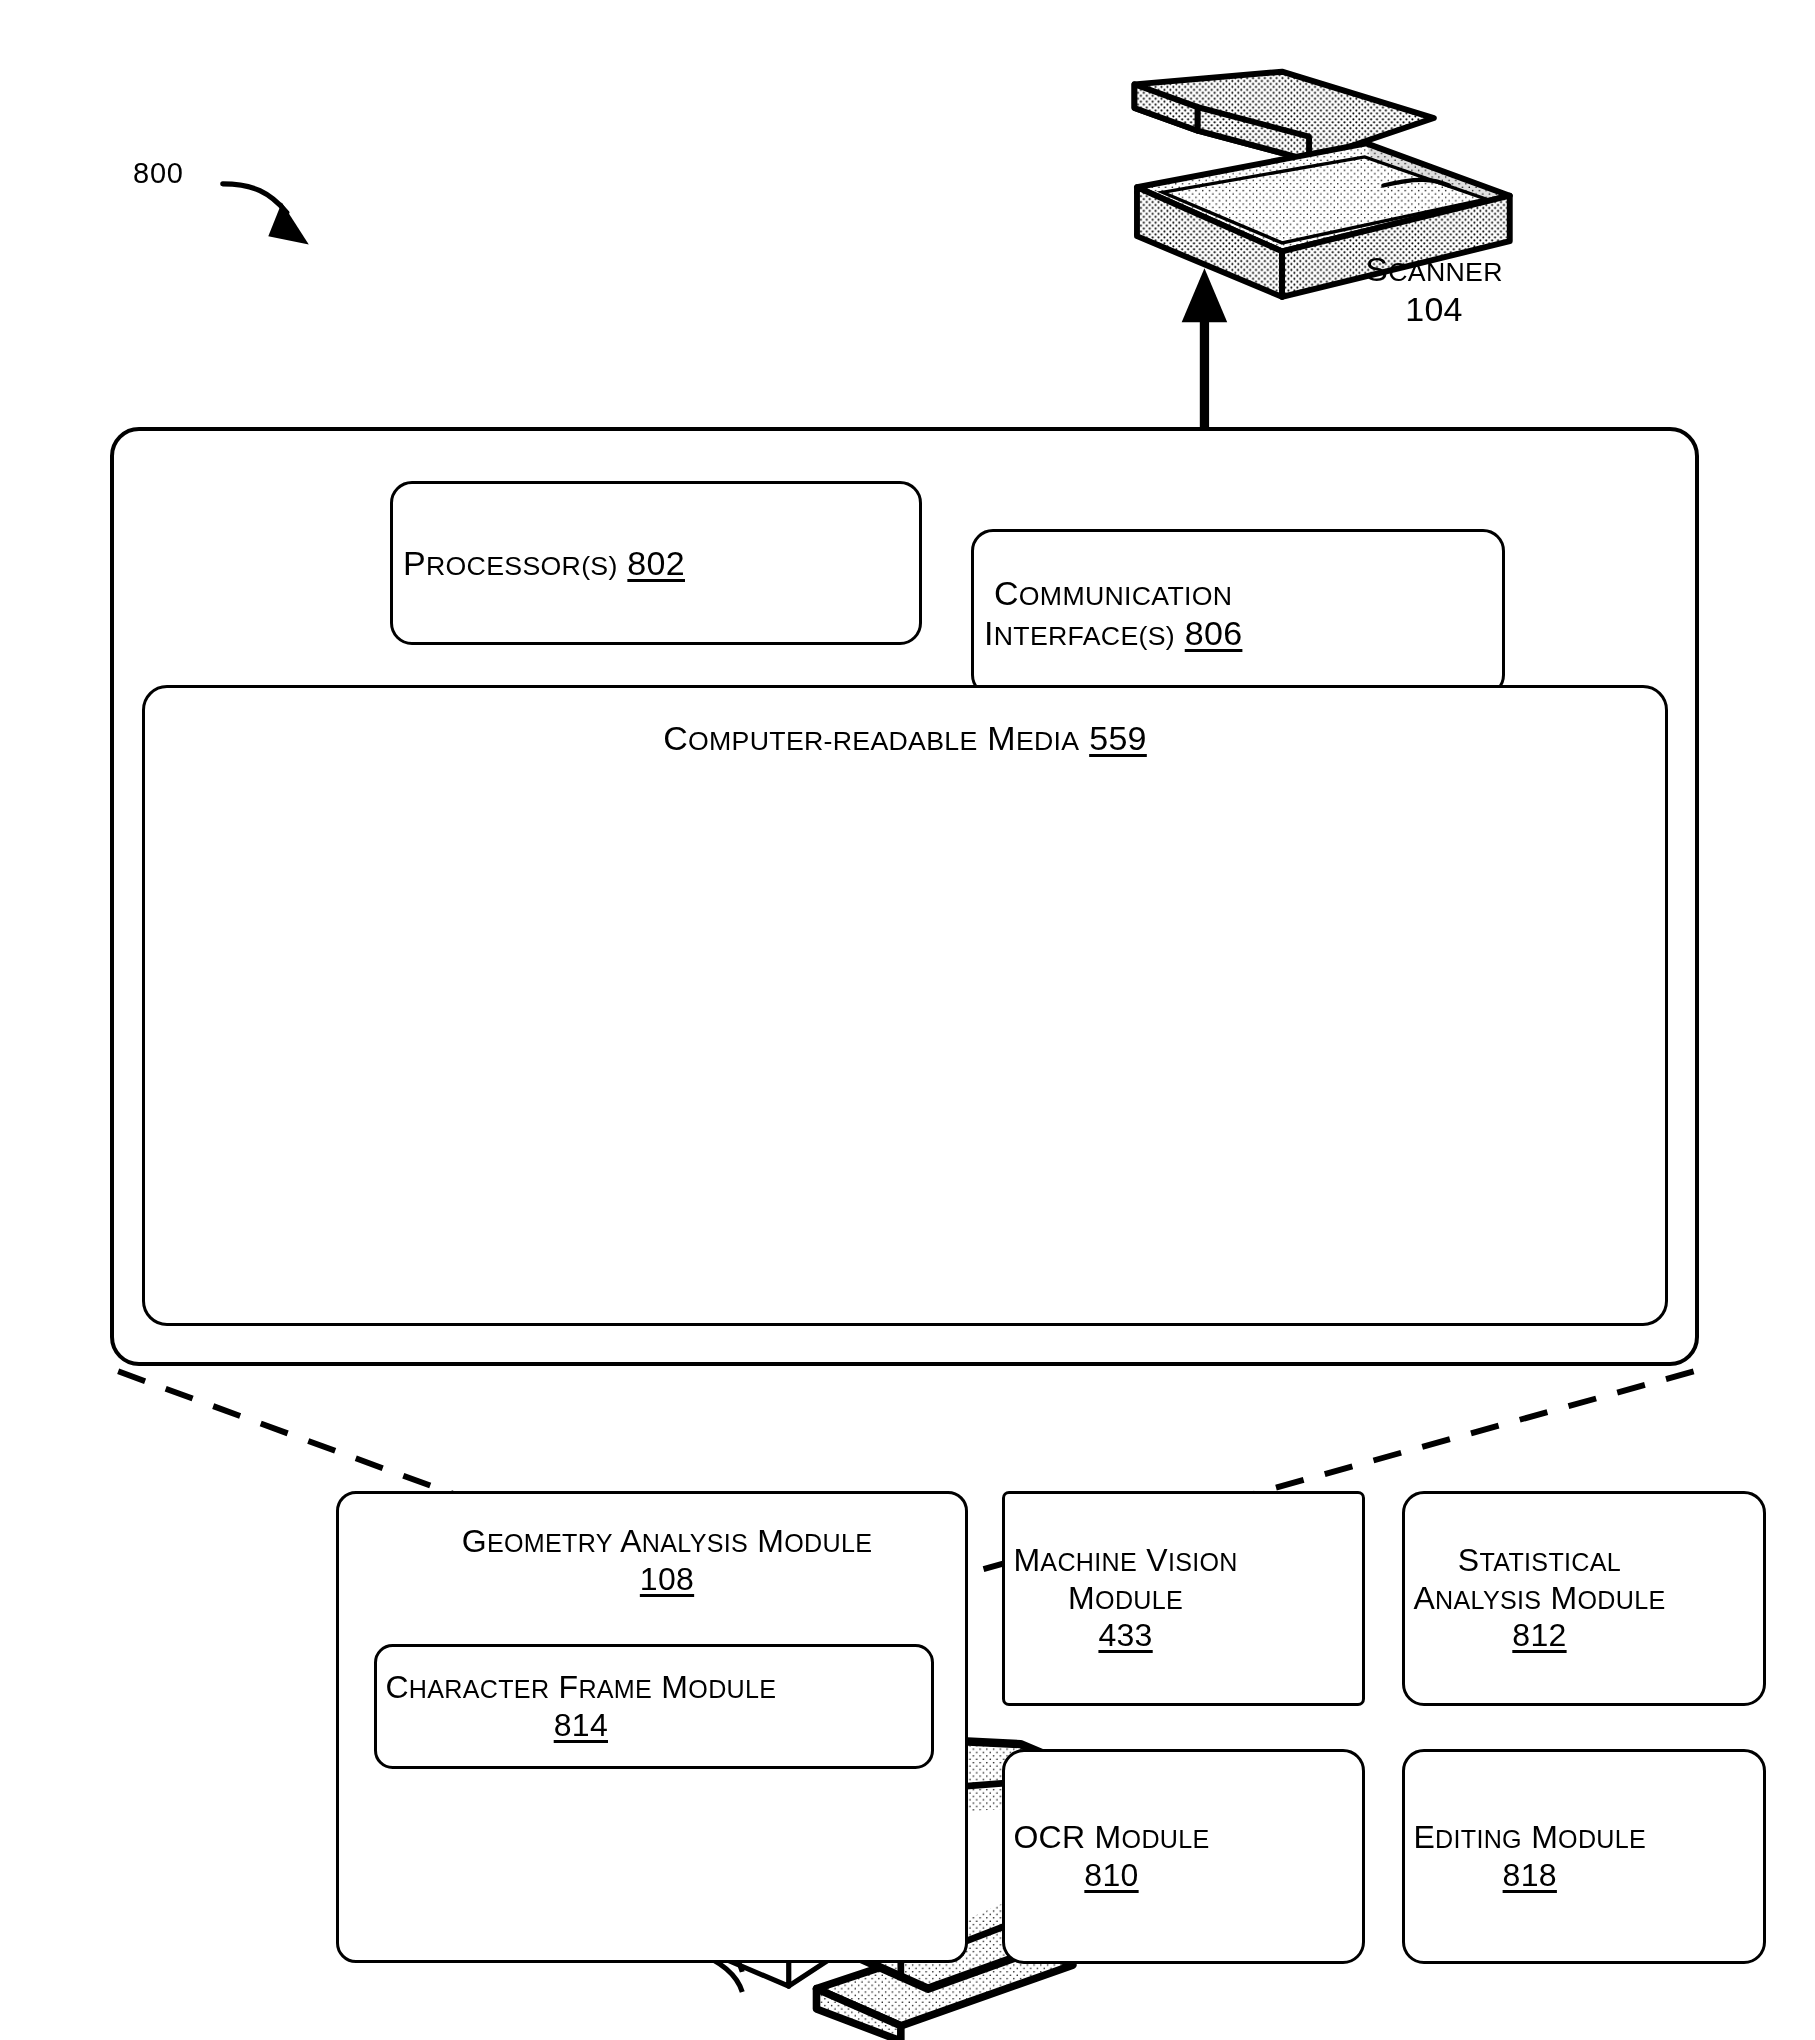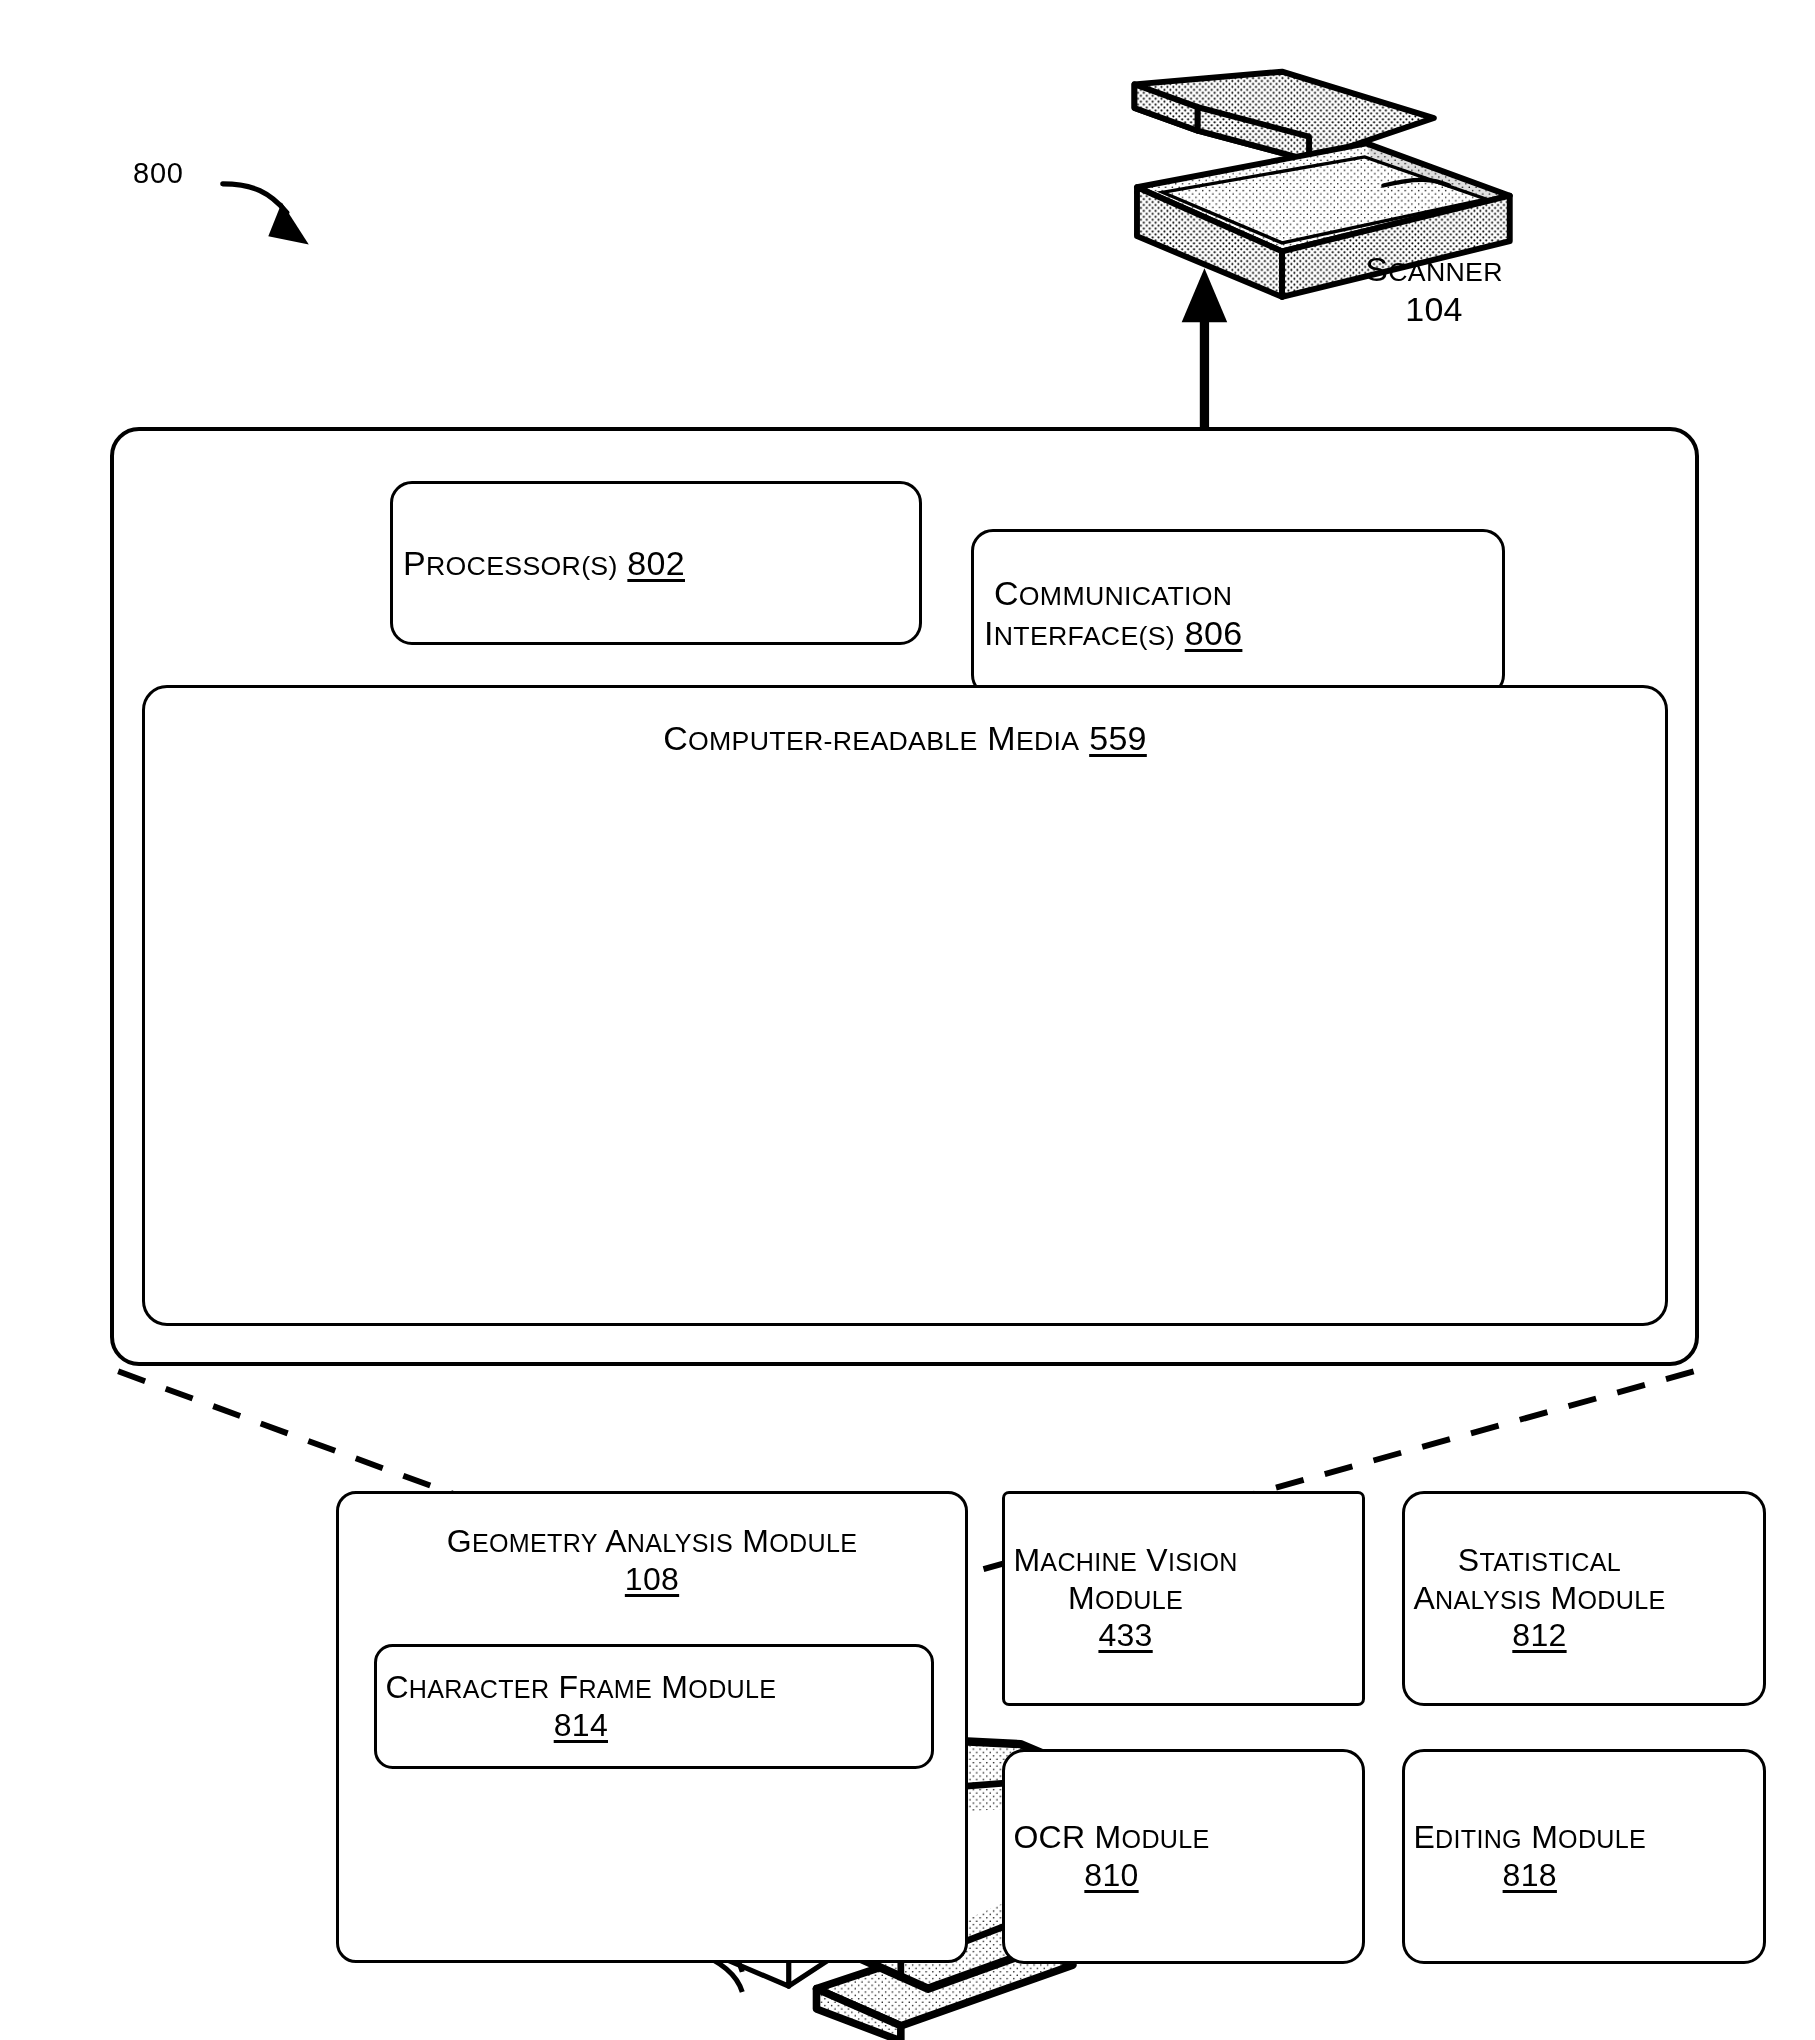--- a/index.html
+++ b/index.html
@@ -94,21 +94,21 @@
     top: 30px;
     left: 0;
     width: 100%;
     font-size: 34px;
   }
 
   #processor-box   { left: 390px;  top: 481px;  width: 532px; height: 164px; }
   #comm-box        { left: 971px; top: 481px;  width: 534px; height: 168px; margin-top: 48px; }
 
   #geometry-box    { left: 191px;  top: 803px;  width: 632px; height: 472px; border-radius: 20px; display:block; }
-  #geometry-title  { position:absolute; top: 29px; left:0; width:100%; font-size: 32px; }
+  #geometry-title  { position:absolute; top: 29px; left:0; width:100%; font-size: 32px; padding-left: 15px; }
   #char-frame-box  { left: 35px;   top: 150px;  width: 560px; height: 125px; border-radius: 18.6px; position:absolute; }
   #text-frame-box  { left: 35px;   top: 299px;  width: 560px; height: 125px; border-radius: 18.6px; position:absolute; }
 
   #machine-vision-box { left: 857px; top: 803px;  width: 363px; height: 215px; border-radius: 7px; }
   #statistical-box    { left: 1257px; top: 803px;  width: 364px; height: 215px; }
   #ocr-box            { left: 857px; top: 1061px; width: 363px; height: 215px; }
   #editing-box        { left: 1257px; top: 1061px; width: 364px; height: 215px; }
 
   .inner-label { font-size: 32px; padding: 0 8.4px; }
   .box-label   { font-size: 34px; padding: 0 10px; }

